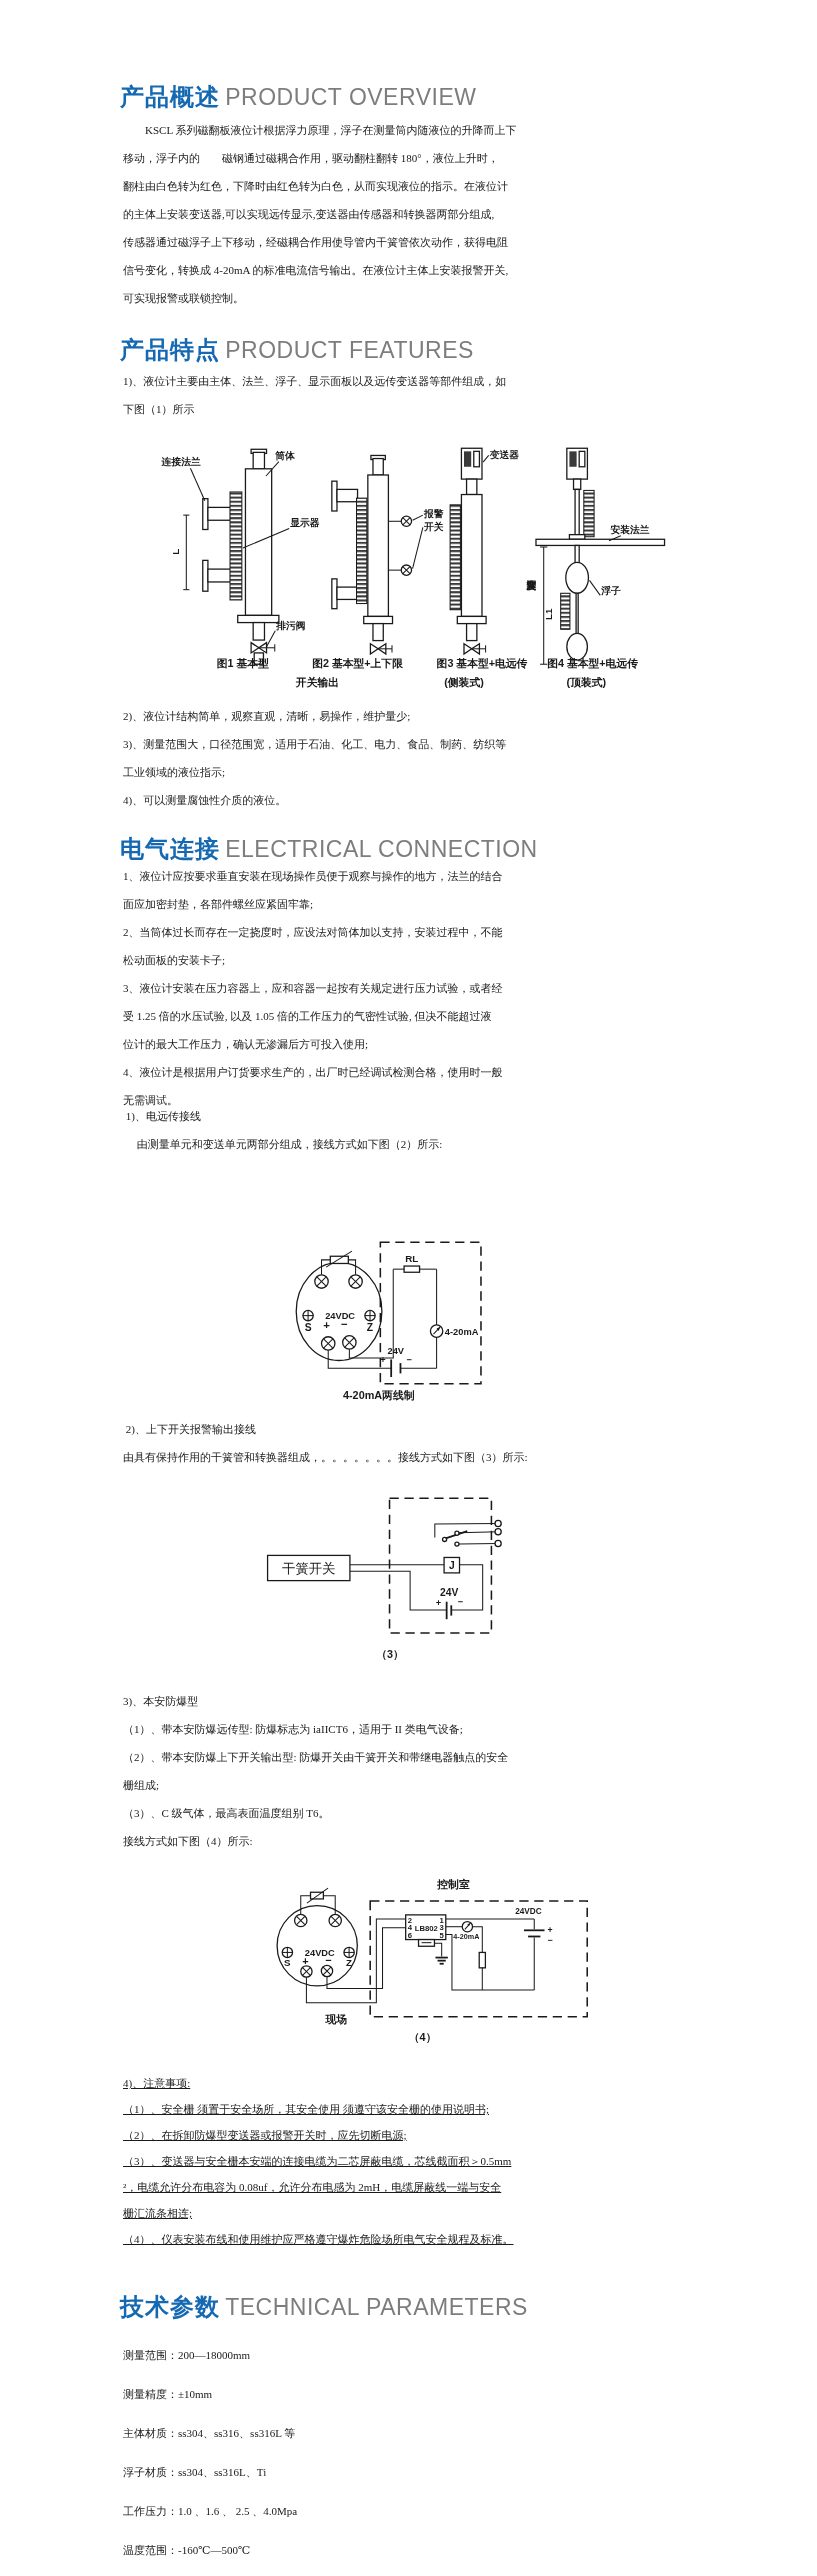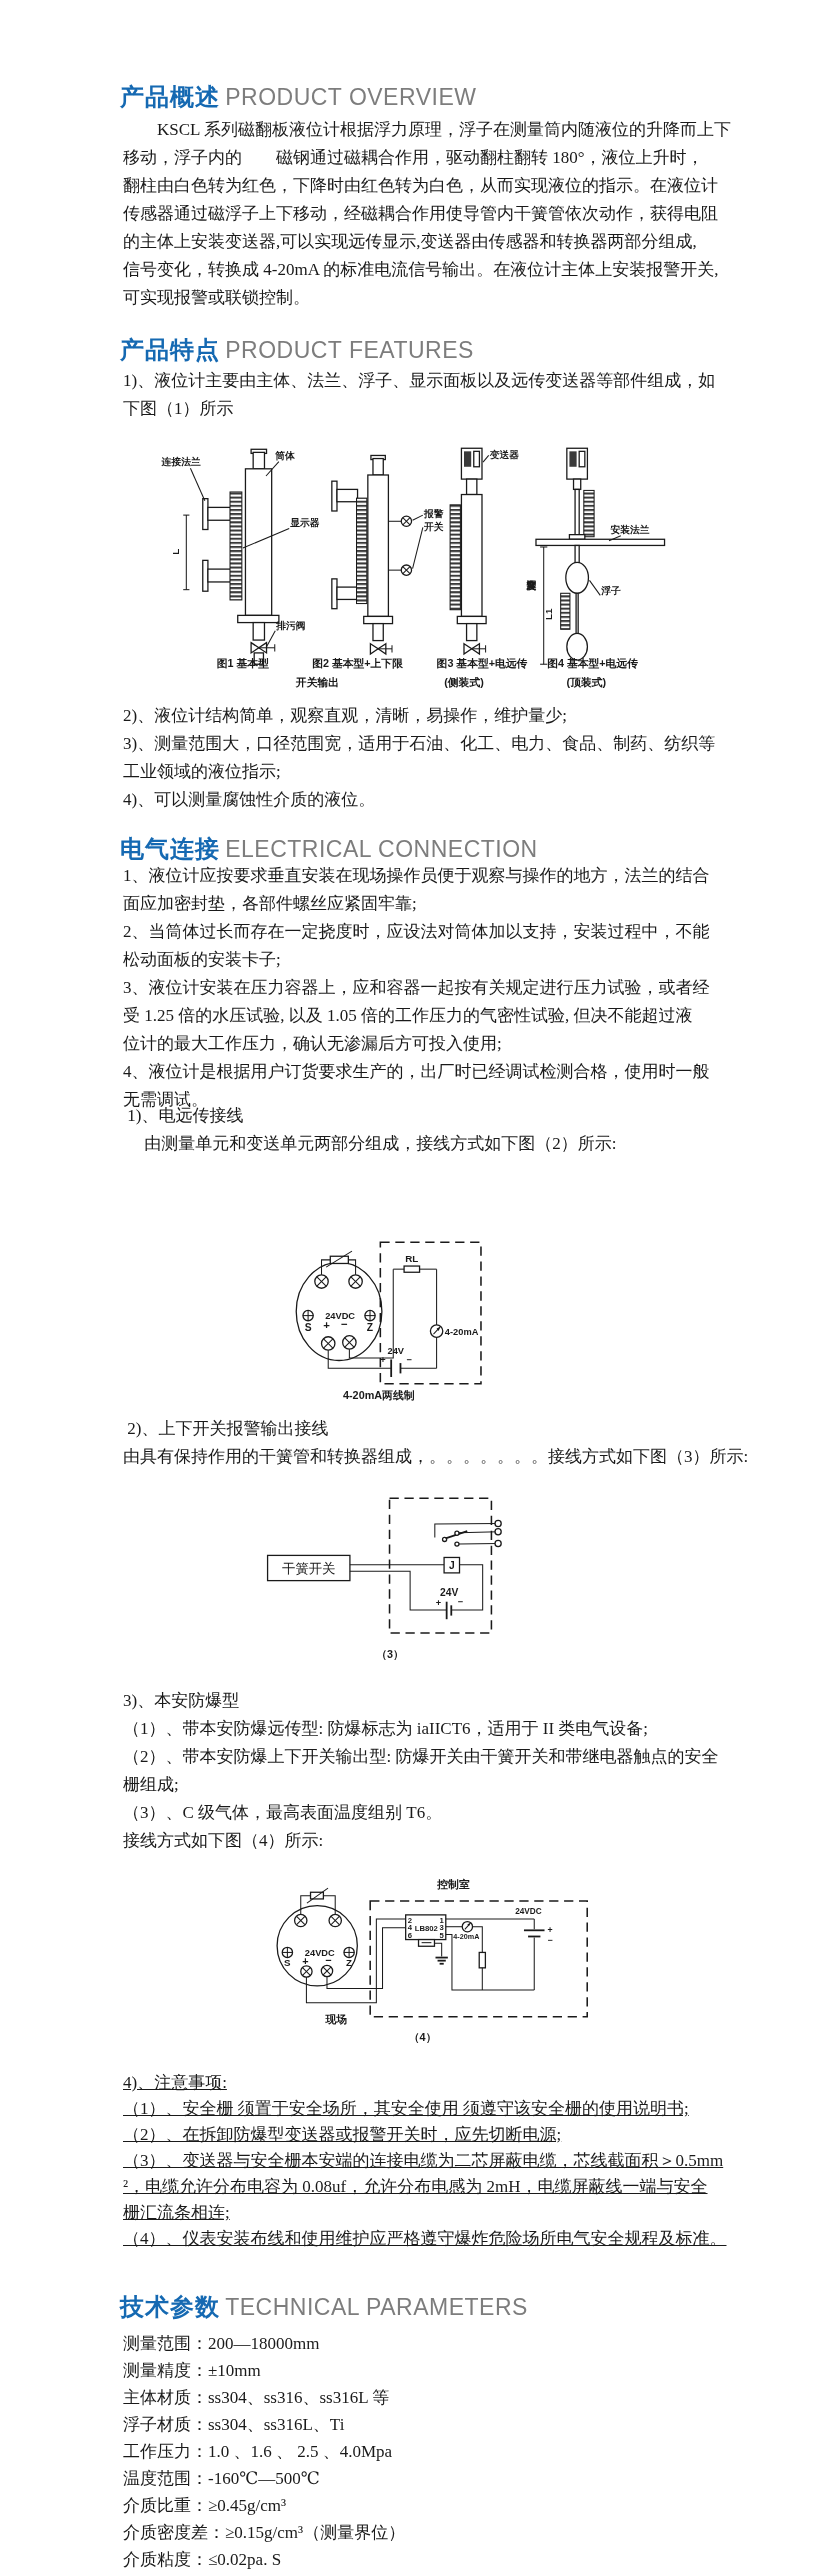--- a/index.html
+++ b/index.html
@@ -4,45 +4,45 @@
 <style>
   html,body{margin:0;padding:0;}
   body{width:818px;height:2793px;position:relative;background:#ffffff;
        font-family:"Liberation Serif","DejaVu Serif",serif;color:#1a1a1a;}
   .sec-h{position:absolute;left:120px;white-space:nowrap;}
   .sec-h .zh{font-family:"Liberation Sans","DejaVu Sans",sans-serif;font-weight:bold;
              font-size:24px;color:#1569b2;letter-spacing:1px;}
   .sec-h .en{font-family:"Liberation Sans","DejaVu Sans",sans-serif;font-size:23px;
              color:#7d7d7d;margin-left:5.2px;letter-spacing:0.5px;}
   .block{position:absolute;left:123px;width:598px;}
-  .ln{height:28px;line-height:28px;font-size:17px;white-space:pre;}
+  .ln{height:28px;line-height:28px;font-size:11px;white-space:pre;}
   .lh51 .ln{height:26px;line-height:26px;text-decoration:underline;}
-  .lh53 .ln{height:27px;line-height:27px;}
+  .lh53 .ln{height:27px;line-height:27px;margin-top:12px;}
   .fig{position:absolute;}
   svg text{font-family:"Liberation Sans","DejaVu Sans",sans-serif;fill:#1a1a1a;}
   svg .lbl{font-size:19px;font-weight:bold;}
   svg .cap{font-size:21px;font-weight:bold;}
   svg .term{fill:#ffffff;stroke:#1a1a1a;stroke-width:2.5;}
   svg .wire{stroke:#1a1a1a;stroke-width:2;fill:none;}
   svg .thick{stroke:#1a1a1a;stroke-width:3.5;fill:none;}
   svg .box{fill:#ffffff;stroke:#1a1a1a;stroke-width:2.5;}
   svg .dash{fill:none;stroke:#1a1a1a;stroke-width:3;stroke-dasharray:18 11;}
 </style>
 </head>
 <body>
 
 <div class="sec-h" style="top:81px">
   <span class="zh">产品概述</span><span class="en">PRODUCT OVERVIEW</span>
 </div>
 <div class="block" style="top:116px">
   <div class="ln">　　KSCL 系列磁翻板液位计根据浮力原理，浮子在测量筒内随液位的升降而上下</div>
   <div class="ln">移动，浮子内的　　磁钢通过磁耦合作用，驱动翻柱翻转 180°，液位上升时，</div>
   <div class="ln">翻柱由白色转为红色，下降时由红色转为白色，从而实现液位的指示。在液位计</div>
+  <div class="ln">的主体上安装变送器,可以实现远传显示,变送器由传感器和转换器两部分组成,</div>
   <div class="ln">传感器通过磁浮子上下移动，经磁耦合作用使导管内干簧管依次动作，获得电阻</div>
-  <div class="ln">的主体上安装变送器,可以实现远传显示,变送器由传感器和转换器两部分组成,</div>
   <div class="ln">信号变化，转换成 4-20mA 的标准电流信号输出。在液位计主体上安装报警开关,</div>
   <div class="ln">可实现报警或联锁控制。</div>
 </div>
 
 <div class="sec-h" style="top:334px">
   <span class="zh">产品特点</span><span class="en">PRODUCT FEATURES</span>
 </div>
 <div class="block" style="top:367px">
   <div class="ln">1)、液位计主要由主体、法兰、浮子、显示面板以及远传变送器等部件组成，如</div>
   <div class="ln">下图（1）所示</div>

